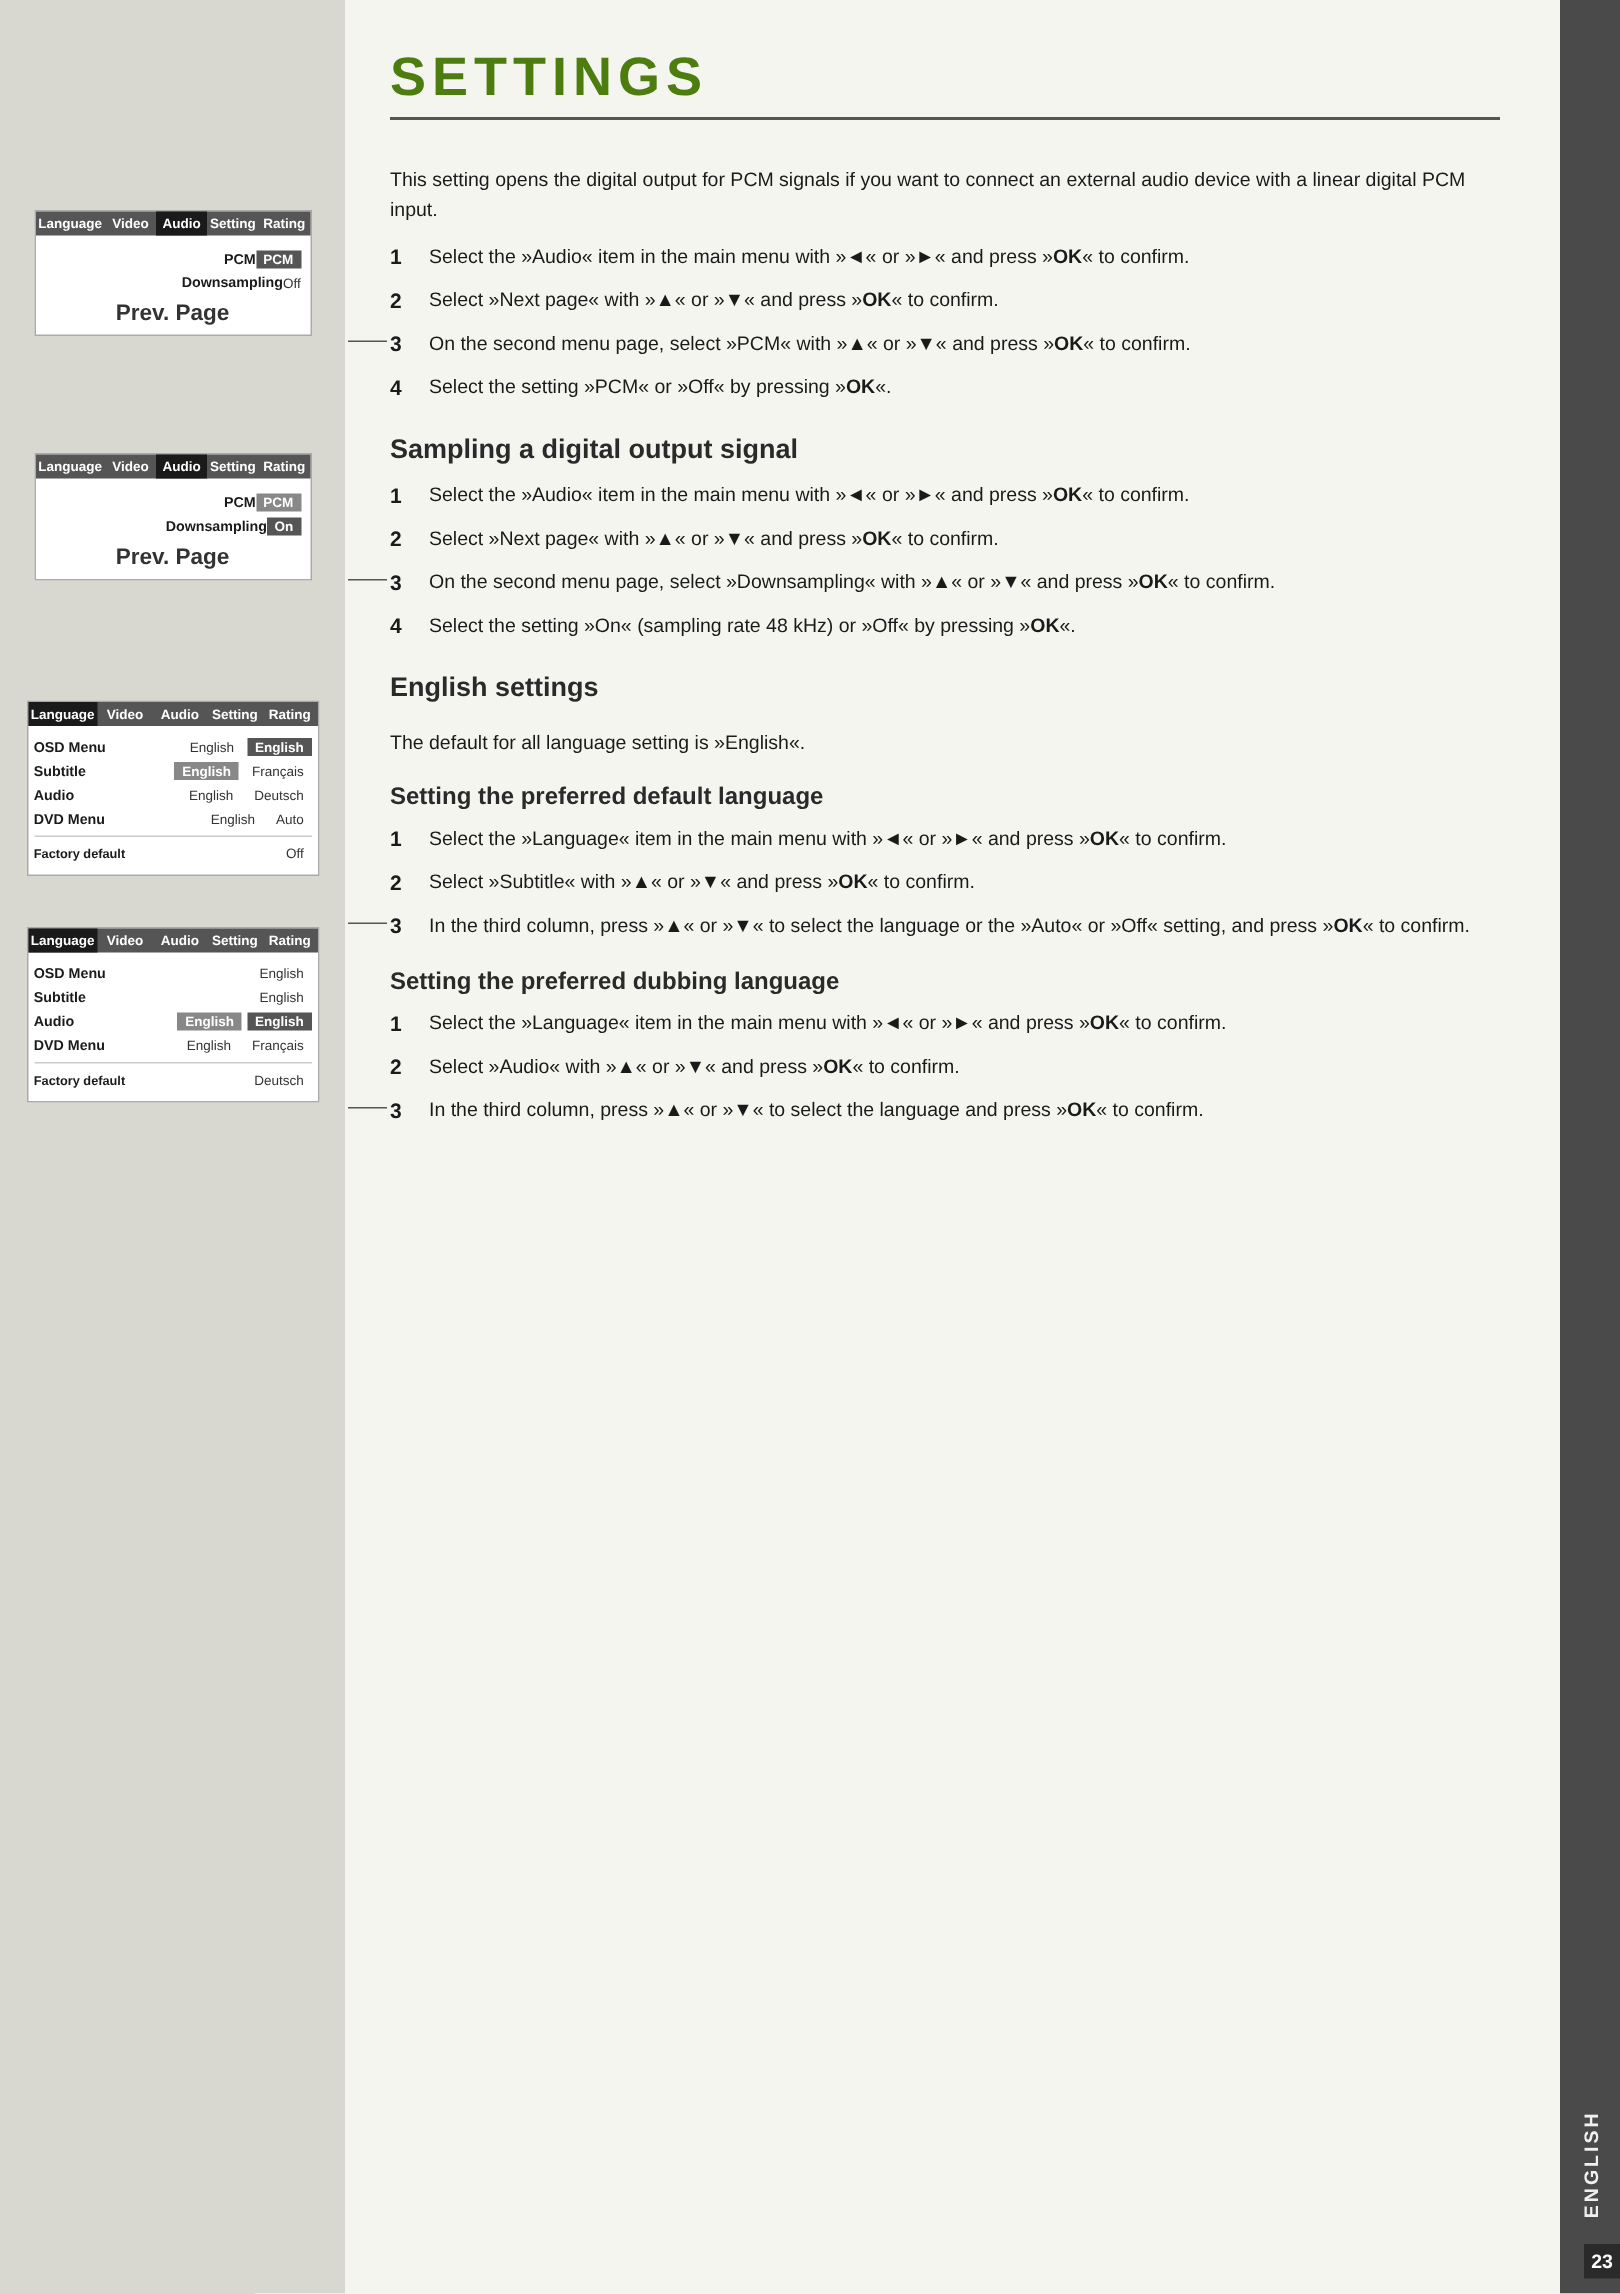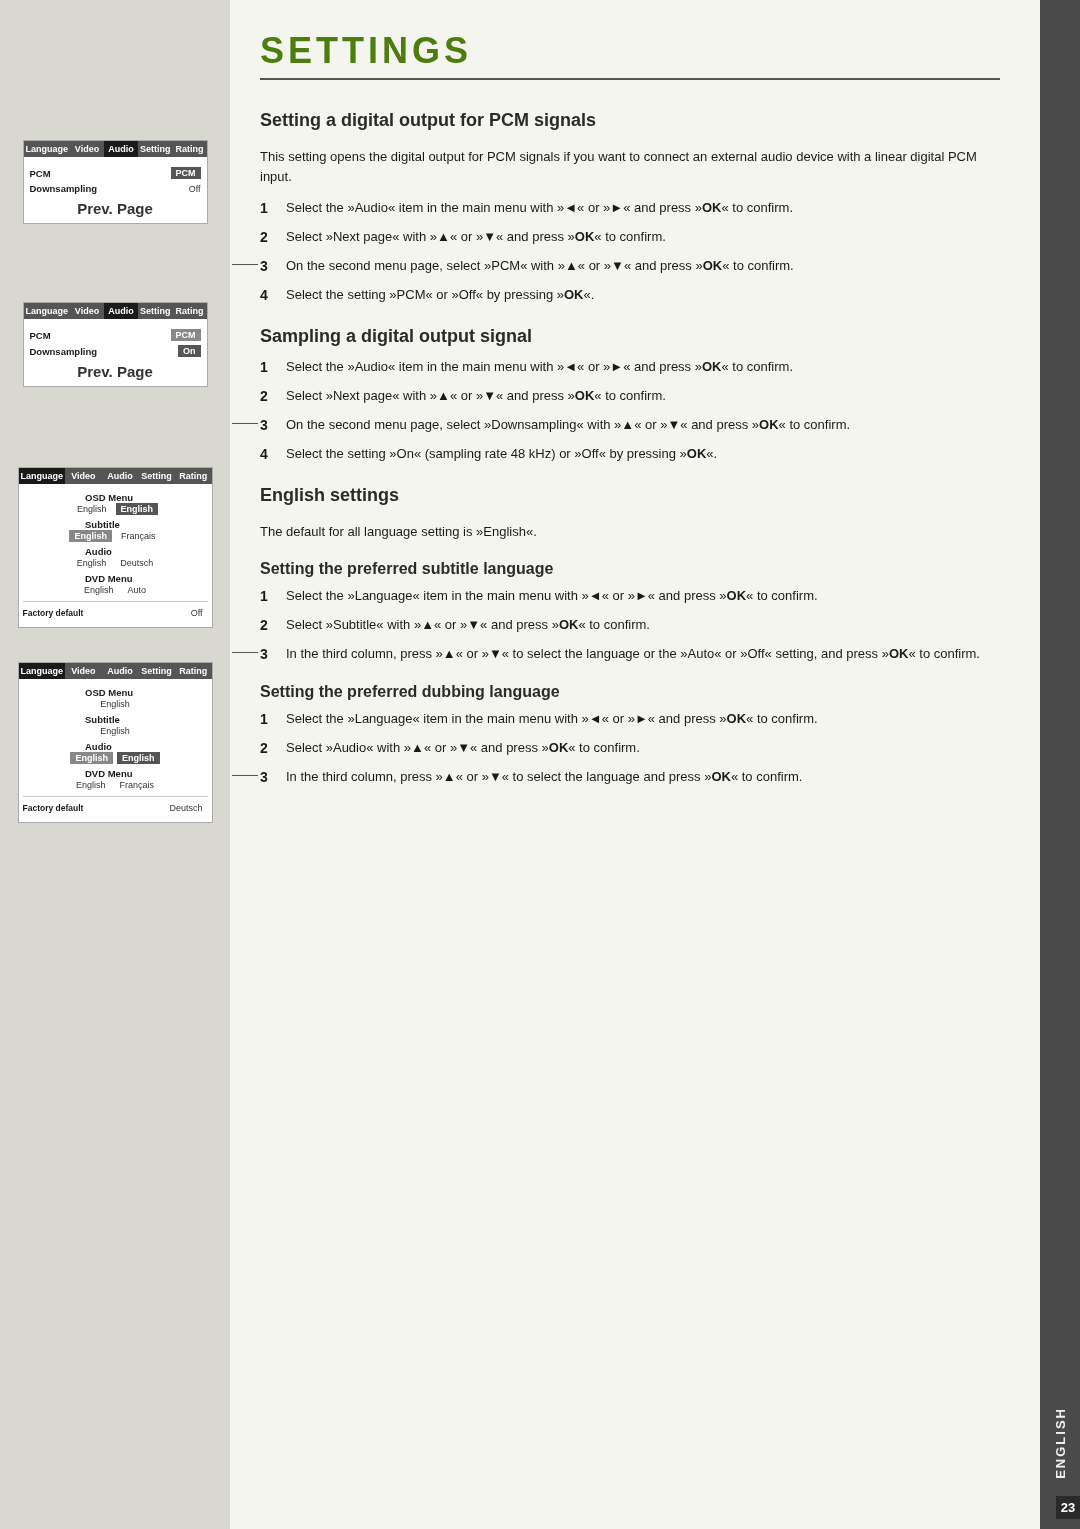--- a/index.html
+++ b/index.html
@@ -170,21 +170,21 @@
       font-weight: bold;
     }
 
     .menu-header-item.active {
       background: #1a1a1a;
       color: white;
     }
 
     .menu-row {
       display: flex;
-      justify-content: space-between;
+      justify-content: flex-end;
       align-items: center;
       padding: 2px 2px;
       font-size: 9.5px;
     }
 
     .menu-row-label {
       font-weight: bold;
       color: #1a1a1a;
     }
 
@@ -242,21 +242,20 @@
 
     .lang-menu-body {
       padding: 6px 4px;
     }
 
     .lang-menu-row {
       display: flex;
       justify-content: space-between;
       align-items: center;
       padding: 2px 0;
-      flex-direction: column;
     }
 
     .lang-row-label {
       font-weight: bold;
       font-size: 9.5px;
       min-width: 60px;
     }
 
     .lang-row-values {
       display: flex;
@@ -446,21 +445,20 @@
         </div>
       </div>
     </div>
   </div>
 
   <div class="main-content">
 
     <h1 class="page-title">SETTINGS</h1>
 
     <div>
-      <h2 class="section-title">Setting a digital output for PCM signals</h2>
       <p class="body-text">This setting opens the digital output for PCM signals if you want to connect an external audio device with a linear digital PCM input.</p>
 
       <ol class="steps-list">
         <li class="step-item">
           <span class="step-number">1</span>
           <span class="step-text">Select the »Audio« item in the main menu with »◄« or »►« and press »<b>OK</b>« to confirm.</span>
         </li>
         <li class="step-item">
           <span class="step-number">2</span>
           <span class="step-text">Select »Next page« with »▲« or »▼« and press »<b>OK</b>« to confirm.</span>
@@ -497,21 +495,21 @@
           <span class="step-text">Select the setting »On« (sampling rate 48 kHz) or »Off« by pressing »<b>OK</b>«.</span>
         </li>
       </ol>
     </div>
 
     <div class="section-divider">
       <h2 class="section-title">English settings</h2>
       <p class="body-text">The default for all language setting is »English«.</p>
 
       <div style="margin-top: 18px;">
-        <h3 class="subsection-title">Setting the preferred subtitle language</h3>
+        <h3 class="subsection-title">Setting the preferred default language</h3>
         <ol class="steps-list">
           <li class="step-item">
             <span class="step-number">1</span>
             <span class="step-text">Select the »Language« item in the main menu with »◄« or »►« and press »<b>OK</b>« to confirm.</span>
           </li>
           <li class="step-item">
             <span class="step-number">2</span>
             <span class="step-text">Select »Subtitle« with »▲« or »▼« and press »<b>OK</b>« to confirm.</span>
           </li>
           <li class="step-item has-line">

